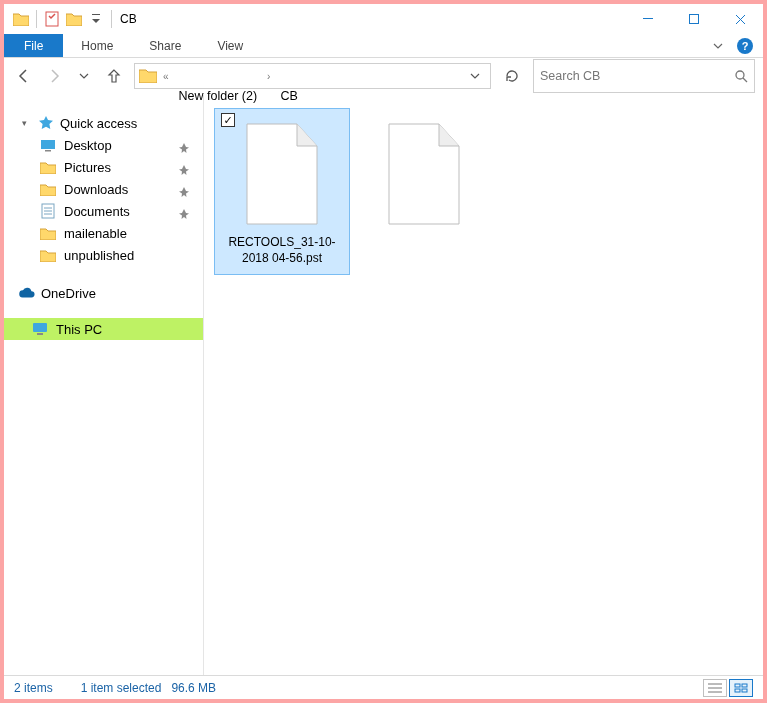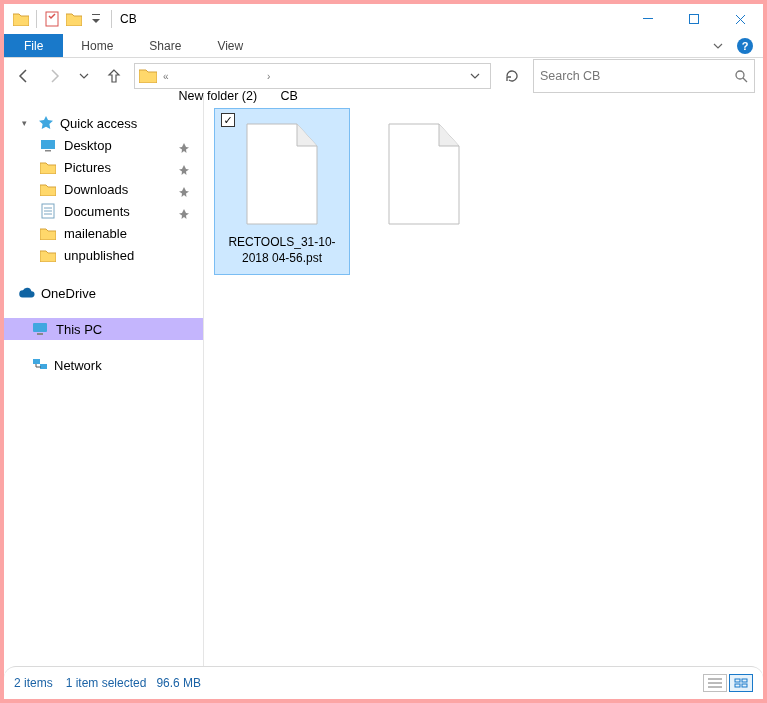--- a/index.html
+++ b/index.html
@@ -51,34 +51,34 @@
   .search-box .search-text{flex:1;}
   .search-box .search-ico{color:#666;}
 
   .body-row { flex:1; display:flex; min-height:0; }
   .nav-pane { width:200px; border-right:1px solid #e5e5e5; overflow:auto; font-size:13px; padding-top:18px;}
   .tree-group { margin-bottom:14px; }
   .tree-head { display:flex; align-items:center; padding:3px 10px 3px 18px; gap:6px; }
   .tree-head .disclosure{ width:10px; color:#666; font-size:9px;}
   .tree-item { display:flex; align-items:flex-end; padding:3px 10px 3px 36px; gap:8px; position:relative;}
   .tree-item .pin { position:absolute; right:14px; color:#8a8a8a; font-size:11px;}
-  .tree-item.selected { background:#c4b5fd; }
+  .tree-item.selected { background:#bef264; }
   .ico { width:16px;height:16px; display:inline-flex;align-items:center;justify-content:center;}
 
   .content { flex:1; overflow:auto; padding:14px 10px; }
   .file-grid { display:flex; flex-wrap:wrap; gap:6px; }
   .file-tile { width:136px; padding:6px 4px 8px; text-align:center; border:1px solid transparent; position:relative;}
   .file-tile.selected { background:#cde8ff; border-color:#7abdf3; }
   .file-tile .checkbox { position:absolute; top:4px; left:6px; width:14px;height:14px; border:1px solid #333; background:#fff; display:flex;align-items:center;justify-content:center; font-size:11px;}
   .file-tile .thumb { width:90px; height:110px; margin:4px auto 6px; position:relative;}
   .file-tile .label { font-size:12px; line-height:1.3; word-break:break-word; }
 
   .status-bar {
-    height:33px; border-top:1px solid #dadada; display:flex; align-items:center;
-    font-size:12px; color:#1b63a6; padding:0 10px; gap:13px;border-radius:12px;
+    height:24px; border-top:1px solid #dadada; display:flex; align-items:center;
+    font-size:12px; color:#1b63a6; padding:0 10px; gap:28px;
   }
   .status-bar .status-spacer{flex:1;}
   .view-toggle { display:flex; gap:2px; }
   .view-btn { width:24px;height:18px; border:1px solid #bfbfbf; display:flex;align-items:center;justify-content:center;}
   .view-btn.active{ border-color:#1979ca; background:#e6f2fb;}
 
   
   svg { display:block; }
 </style>
 </head>
@@ -310,32 +310,20 @@
           <span class="ico">
             <svg width="16" height="14" viewBox="0 0 16 14">
                 <rect x="1" y="1" width="14" height="9" rx="1" fill="#3fa7e0"></rect>
                 <rect x="5" y="11" width="6" height="2" fill="#888"></rect>
               </svg>
           </span>
           <span>This PC</span>
         </div>
       </div>
 
-      <div class="tree-group">
-        <div class="tree-head" style="padding-left:28px;">
-          <span class="ico">
-            <svg width="16" height="14" viewBox="0 0 16 14">
-                <rect x="1" y="1" width="7" height="5" fill="#3fa7e0"></rect>
-                <rect x="8" y="6" width="7" height="5" fill="#3fa7e0"></rect>
-                <path d="M4 6v3h5" stroke="#555" fill="none"></path>
-              </svg>
-          </span>
-          <span>Network</span>
-        </div>
-      </div>
     </div>
 
     <div class="content">
       <div class="file-grid" id="file-grid">
           <div class="file-tile selected">
             <div class="checkbox">✓</div>
             <div class="thumb">
               <svg width="90" height="110" viewBox="0 0 90 110">
                 <path d="M10 5h50l20 22v78H10z" fill="#fff" stroke="#bdbdbd"></path>
                 <path d="M60 5v22h20" fill="#eee" stroke="#bdbdbd"></path>

